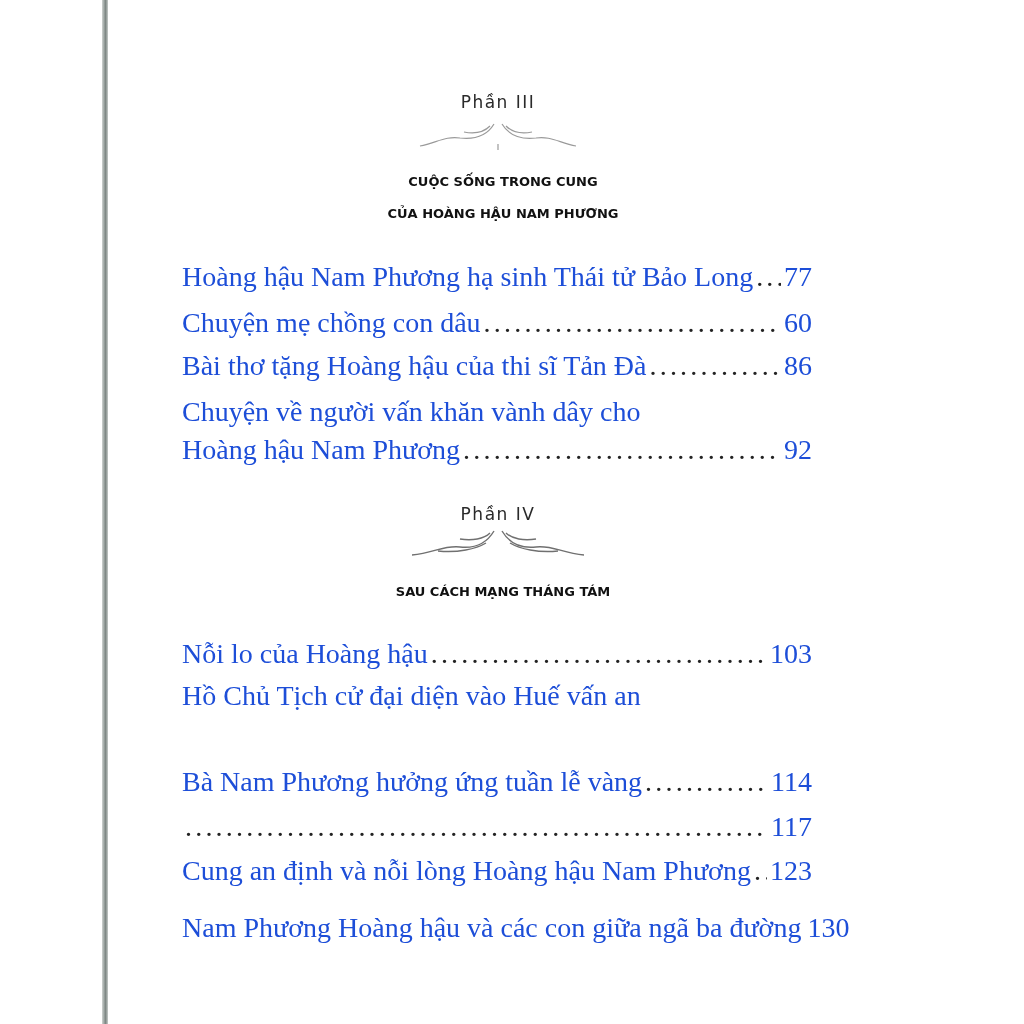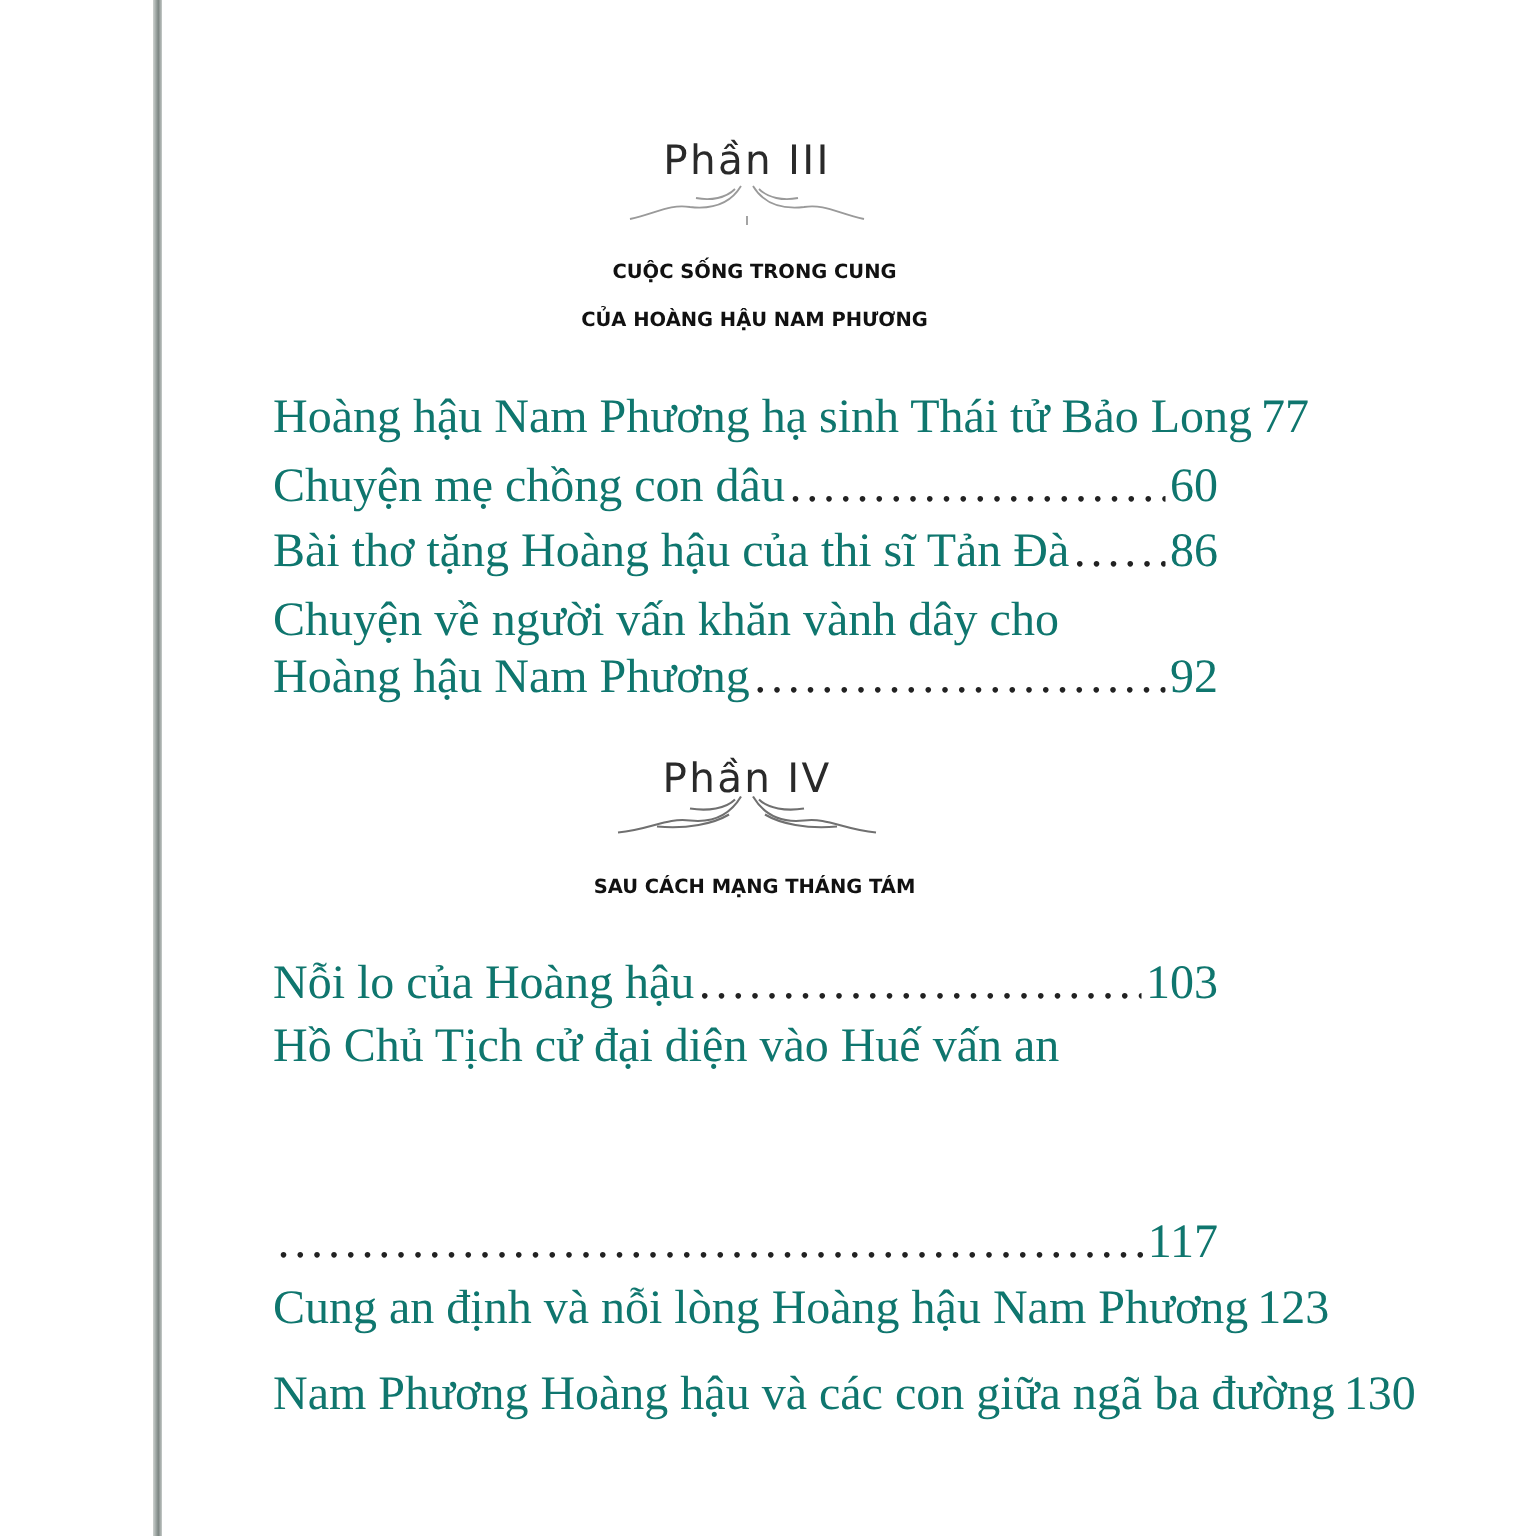--- a/index.html
+++ b/index.html
@@ -9,34 +9,34 @@
       font-family: "Liberation Serif", "DejaVu Serif", serif;
     }
     .spine {
       position: absolute; left: 102px; top: 0; width: 6px; height: 1024px;
       background: linear-gradient(to right, #cfd3d1 0%, #8f9895 45%, #7d8683 60%, #c6cbc9 100%);
     }
     .page { position: absolute; left: 0; top: 0; width: 1024px; height: 1024px; }
 
     .part-label {
       position: absolute; left: 0; width: 996px; text-align: center;
-      font-family: "DejaVu Sans", sans-serif; font-size: 27px; letter-spacing: 1.5px;
+      font-family: "DejaVu Sans", sans-serif; font-size: 17px; letter-spacing: 1.5px;
       color: #2a2a2a;
     }
     .ornament { position: absolute; left: 398px; width: 200px; height: 34px; }
     .ornament svg { width: 100%; height: 100%; }
     .part-title {
       position: absolute; left: 0; width: 1006px; text-align: center;
       font-family: "DejaVu Sans", sans-serif; font-weight: bold; font-size: 13px;
       line-height: 32px; color: #111;
     }
 
     .toc-entry {
       position: absolute; left: 182px; width: 630px;
-      font-size: 32px; line-height: 38px; color: #0f766e;
+      font-size: 28px; line-height: 38px; color: #1d4ed8;
     }
     .toc-line { display: flex; align-items: baseline; white-space: nowrap; }
     .toc-text { flex: 0 0 auto; }
     .toc-dots {
       flex: 1 1 auto; overflow: hidden; margin: 0 3px; letter-spacing: 3.2px;
       color: #222;
     }
     .toc-dots::before {
       content: "........................................................................................................................";
     }
@@ -121,20 +121,27 @@
       <span class="toc-page">103</span>
     </div>
   </div>
 
   <div class="toc-entry" style="top:677px;">
     <div class="toc-line">
       <span class="toc-text">Hồ Chủ Tịch cử đại diện vào Huế vấn an</span>
     </div>
   </div>
 
+  <div class="toc-entry" style="top:763px;">
+    <div class="toc-line">
+      <span class="toc-text">Bà Nam Phương hưởng ứng tuần lễ vàng</span>
+      <span class="toc-dots"></span>
+      <span class="toc-page">114</span>
+    </div>
+  </div>
 
   <div class="toc-entry" style="top:808px;">
     <div class="toc-line">
       <span class="toc-dots"></span>
       <span class="toc-page">117</span>
     </div>
   </div>
 
   <div class="toc-entry" style="top:852px;">
     <div class="toc-line">

